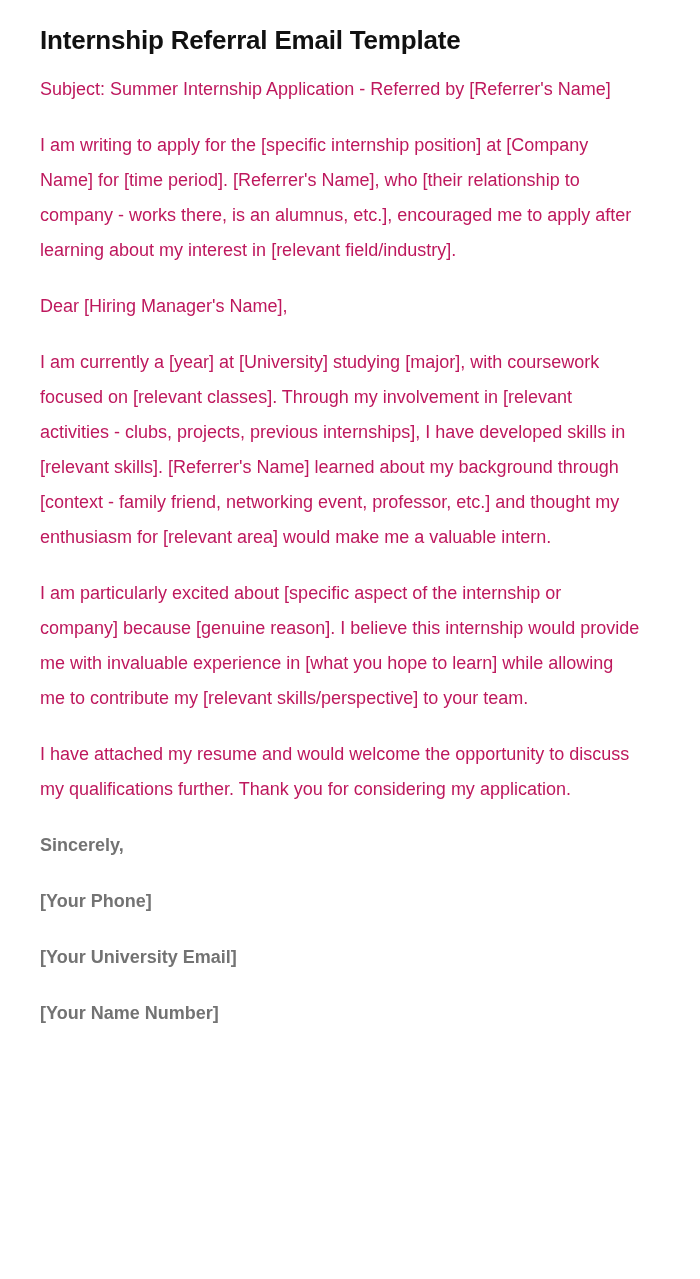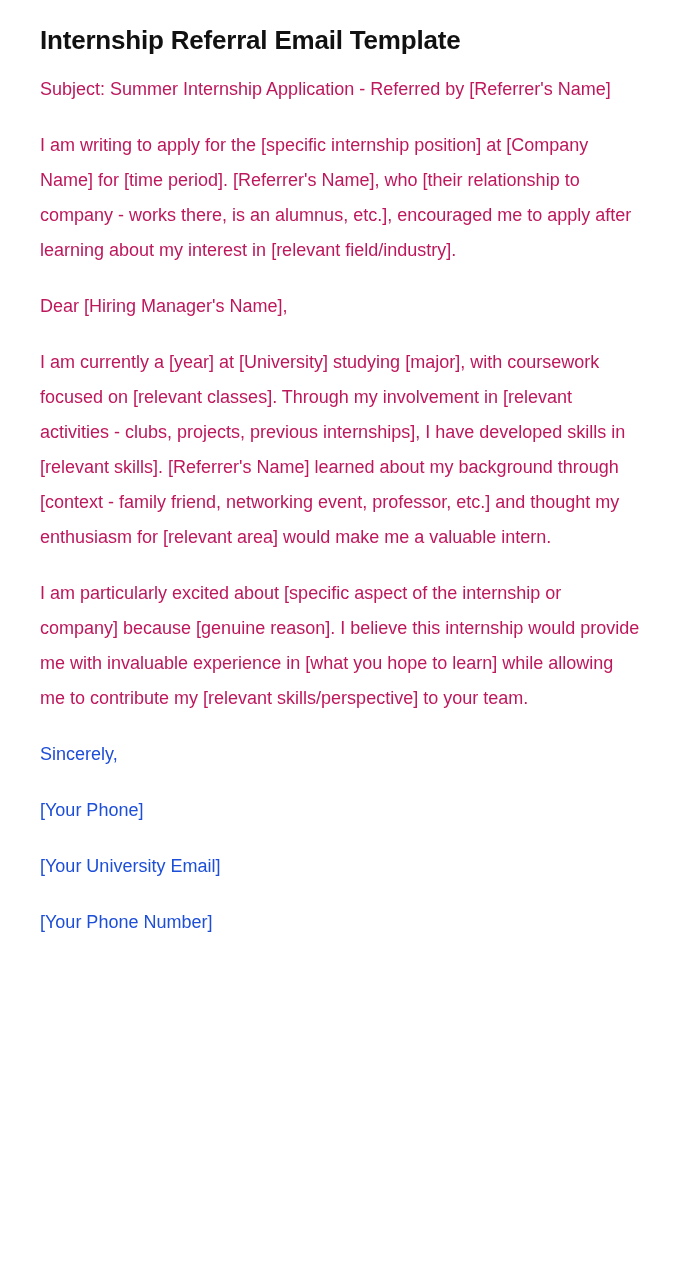--- a/index.html
+++ b/index.html
@@ -44,46 +44,48 @@
     max-width: 600px;
     word-wrap: break-word;
     overflow-wrap: break-word;
   }
   .para:last-child {
     margin-bottom: 0;
   }
   .sig-line {
     font-size: 18px;
     line-height: 35px;
-    color: #1d4ed8;
+    color: #737373;
     margin: 0 0 21px 0;
     max-width: 600px;
+    font-weight: bold;
   }
 </style>
 </head>
 <body>
 
 <div class="page">
   <article class="doc">
 
     <h1 class="doc-title">Internship Referral Email Template</h1>
 
     <p class="para">Subject: Summer Internship Application - Referred by [Referrer's Name]</p>
 
     <p class="para">I am writing to apply for the [specific internship position] at [Company Name] for [time period]. [Referrer's Name], who [their relationship to company - works there, is an alumnus, etc.], encouraged me to apply after learning about my interest in [relevant field/industry].</p>
 
     <p class="para">Dear [Hiring Manager's Name],</p>
 
     <p class="para">I am currently a [year] at [University] studying [major], with coursework focused on [relevant classes]. Through my involvement in [relevant activities - clubs, projects, previous internships], I have developed skills in [relevant skills]. [Referrer's Name] learned about my background through [context - family friend, networking event, professor, etc.] and thought my enthusiasm for [relevant area] would make me a valuable intern.</p>
 
     <p class="para">I am particularly excited about [specific aspect of the internship or company] because [genuine reason]. I believe this internship would provide me with invaluable experience in [what you hope to learn] while allowing me to contribute my [relevant skills/perspective] to your team.</p>
 
+    <p class="para">I have attached my resume and would welcome the opportunity to discuss my qualifications further. Thank you for considering my application.</p>
 
     <p class="sig-line">Sincerely,</p>
 
     <p class="sig-line">[Your Phone]</p>
 
     <p class="sig-line">[Your University Email]</p>
 
-    <p class="sig-line">[Your Phone Number]</p>
+    <p class="sig-line">[Your Name Number]</p>
 
   </article>
 </div>
 
 </body></html>

